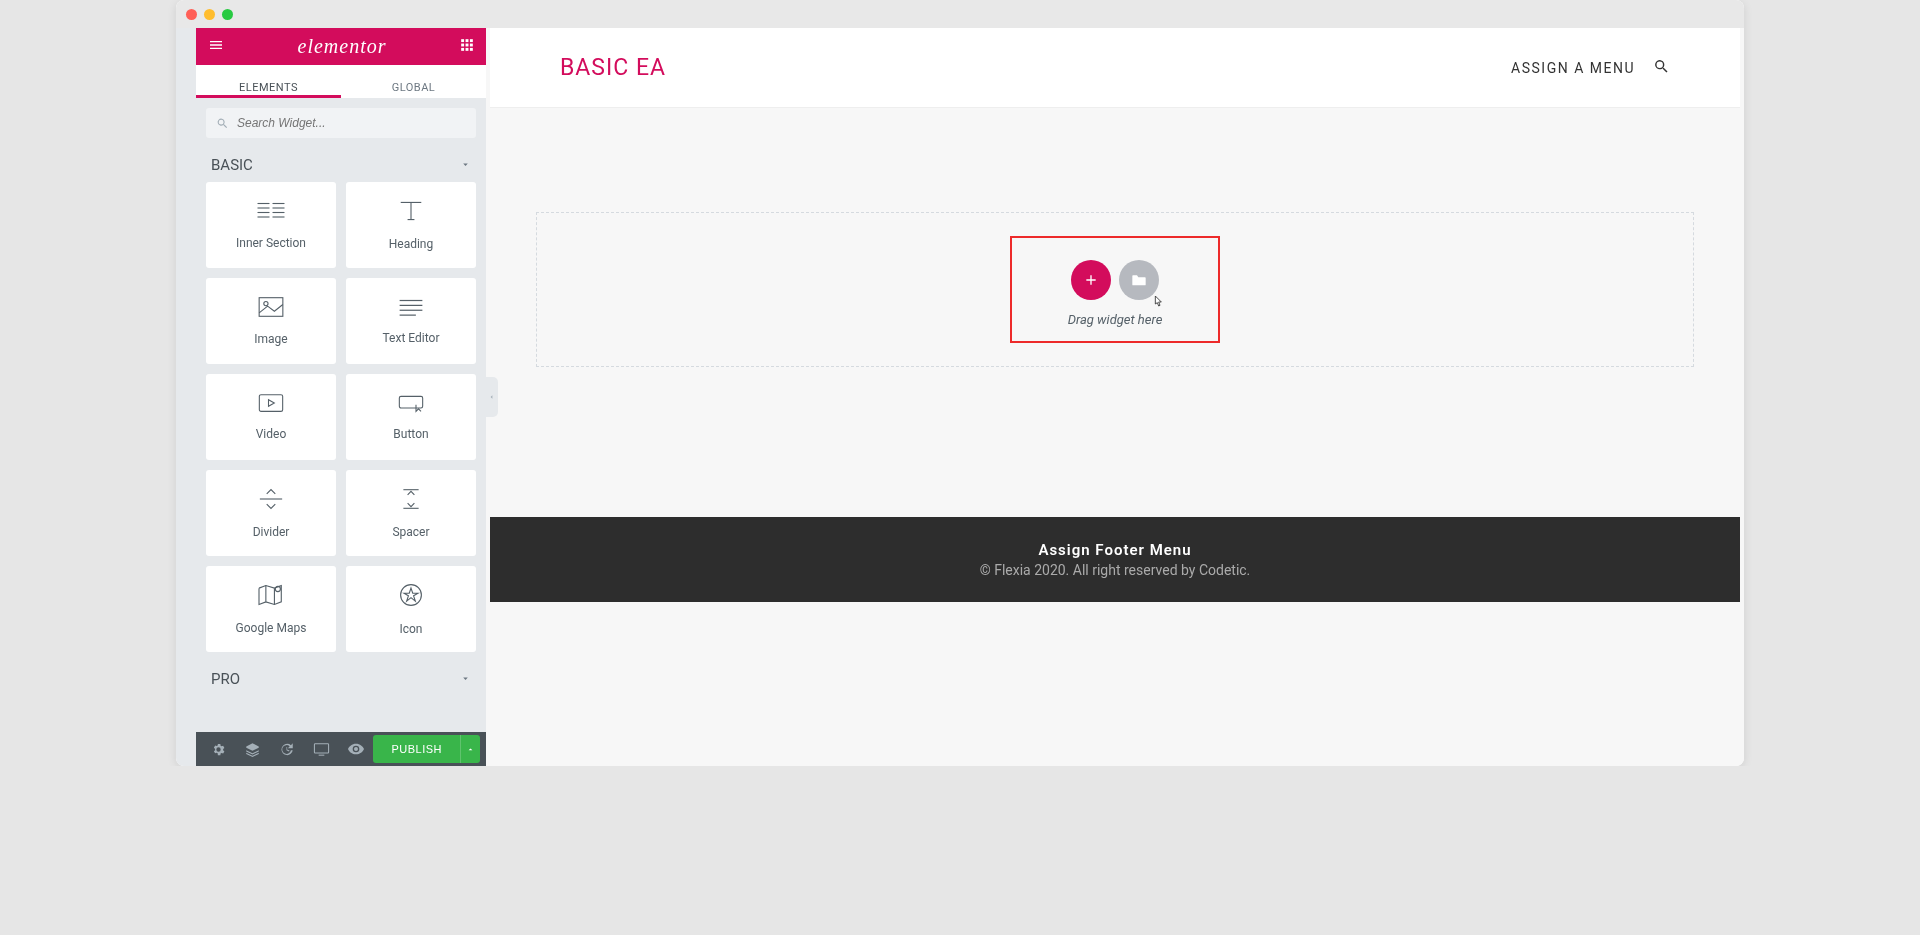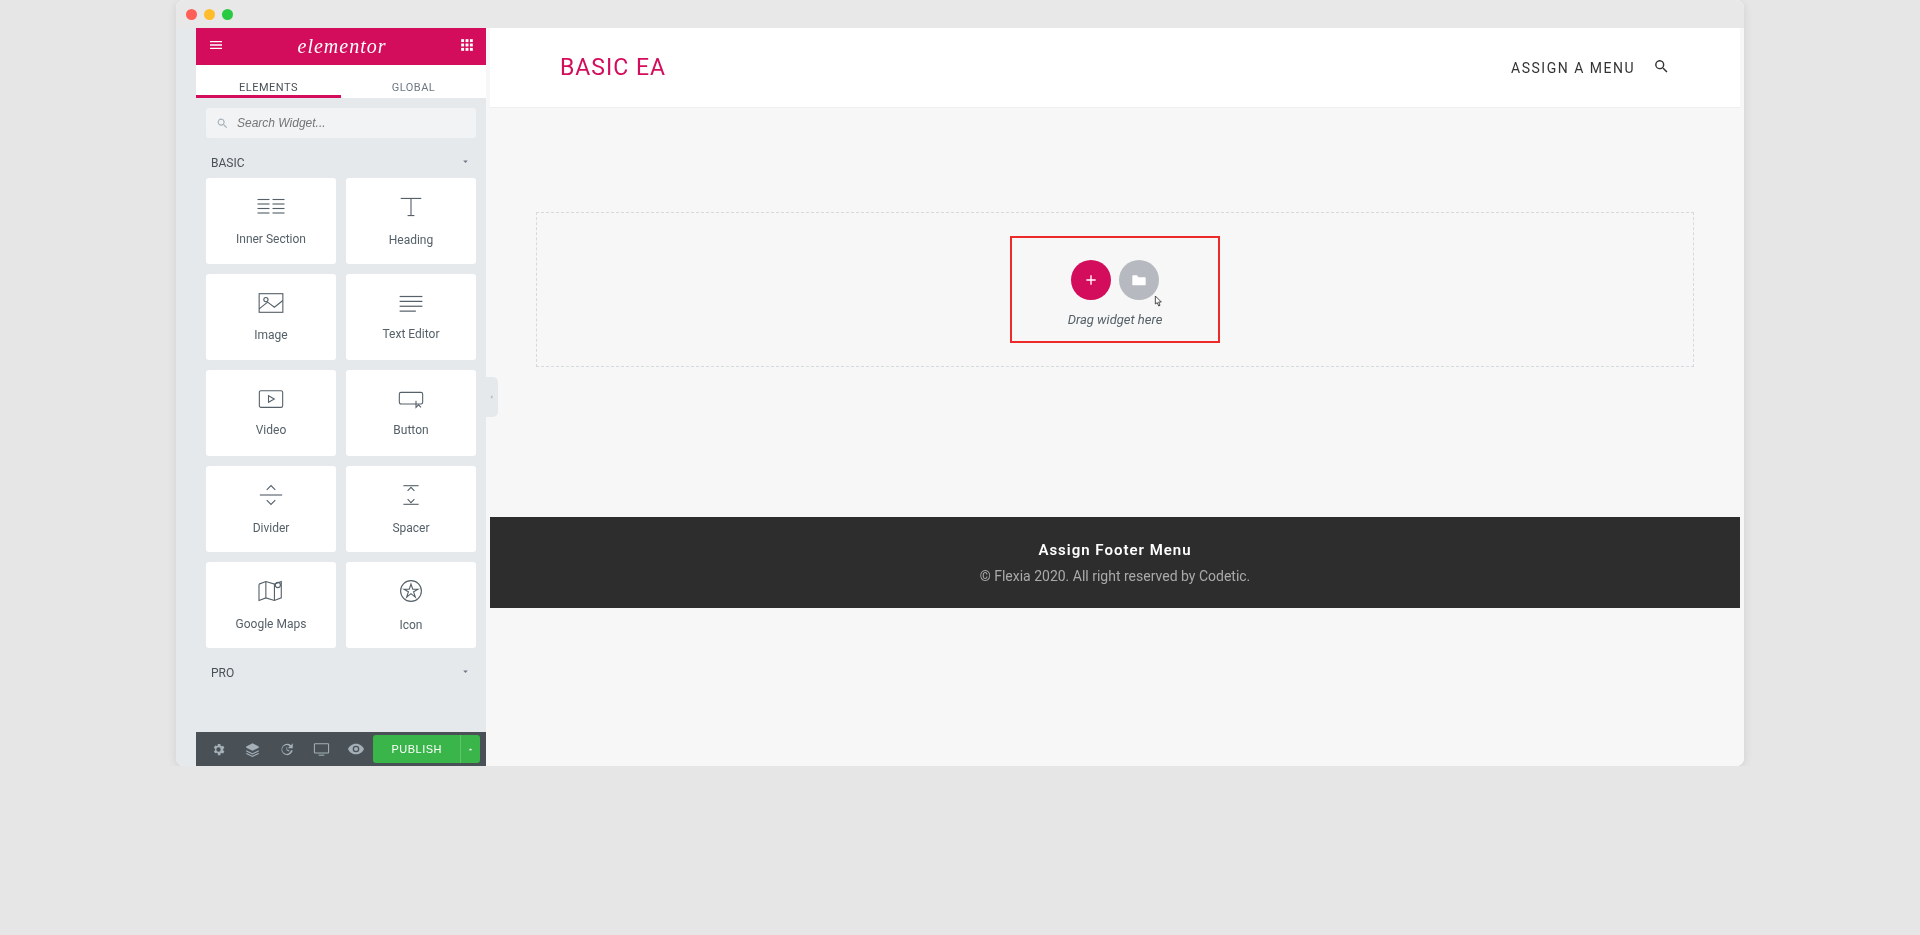--- a/index.html
+++ b/index.html
@@ -23,21 +23,21 @@
 
 .tabs { display: flex; background: #fff; height: 33px; }
 .tab { flex: 1; display: flex; align-items: center; justify-content: center; font-size: 11px; color: #6d7882; letter-spacing: 0.5px; cursor: pointer; position: relative; margin-top: 12px; }
 .tab.active { color: #495157; }
 .tab.active::after { content: ''; position: absolute; bottom: 0; left: 0; right: 0; height: 3px; background: #d30c5c; }
 
 .search-box { margin: 10px; background: #f1f3f5; border-radius: 3px; display: flex; align-items: center; padding: 0 10px; height: 30px; }
 .search-box svg { fill: #a4afb7; flex-shrink: 0; }
 .search-box input { border: none; background: transparent; outline: none; font-size: 12px; font-style: italic; color: #a4afb7; padding-left: 8px; flex: 1; }
 
-.category-header { display: flex; align-items: flex-start; justify-content: space-between; padding: 8px 15px; font-size: 12px; color: #495157; cursor: pointer; }
+.category-header { display: flex; align-items: flex-start; justify-content: space-between; padding: 8px 15px; font-size: 15px; color: #495157; cursor: pointer; }
 .chevron-down svg { fill: #6d7882; }
 
 .widgets-grid { display: grid; grid-template-columns: 1fr 1fr; gap: 10px; padding: 0 10px 10px; }
 .widget-card { background: #fff; border-radius: 3px; height: 86px; display: flex; flex-direction: column; align-items: center; justify-content: center; gap: 10px; cursor: grab; }
 .widget-card .icon-holder svg { fill: none; stroke: #556068; }
 .widget-card .label { font-size: 12px; color: #556068; }
 
 .collapse-handle { position: absolute; right: -12px; top: 50%; transform: translateY(-50%); width: 14px; height: 40px; background: #e6e9ec; border-radius: 0 5px 5px 0; display: flex; align-items: center; justify-content: center; cursor: pointer; }
 .collapse-handle svg { fill: #a4afb7; }
 
@@ -62,21 +62,21 @@
 .drop-inner { border: 2px solid #ed2a2a; width: 210px; padding: 22px 0 14px; display: flex; flex-direction: column; align-items: center; gap: 12px; }
 .drop-buttons { display: flex; gap: 8px; position: relative; }
 .circ-btn { width: 40px; height: 40px; border-radius: 50%; display: flex; align-items: center; justify-content: center; cursor: pointer; }
 .add-btn { background: #d30c5c; }
 .add-btn svg { fill: #fff; }
 .folder-btn { background: #b6b9bf; position: relative; }
 .folder-btn svg { fill: #fff; }
 .cursor-pointer { position: absolute; bottom: -14px; right: -6px; }
 .drop-text { font-style: italic; font-size: 13px; color: #556068; }
 
-.page-footer { background: #2d2d2d; margin-top: auto; padding: 24px 0; display: flex; flex-direction: column; align-items: center; gap: 9px; margin: 90px 4px 4px; }
+.page-footer { background: #2d2d2d; margin-top: auto; padding: 24px 0; display: flex; flex-direction: column; align-items: center; gap: 3px; margin: 90px 4px 4px; }
 .footer-menu { color: #fff; font-size: 15px; font-weight: 600; letter-spacing: 1px; }
 .footer-copy { color: #aaa; font-size: 14px; }
 </style>
 </head>
 <body>
 
 <div class="window">
   <div class="titlebar">
     <div class="traffic-lights">
       <div class="traffic-light tl-red"></div>

